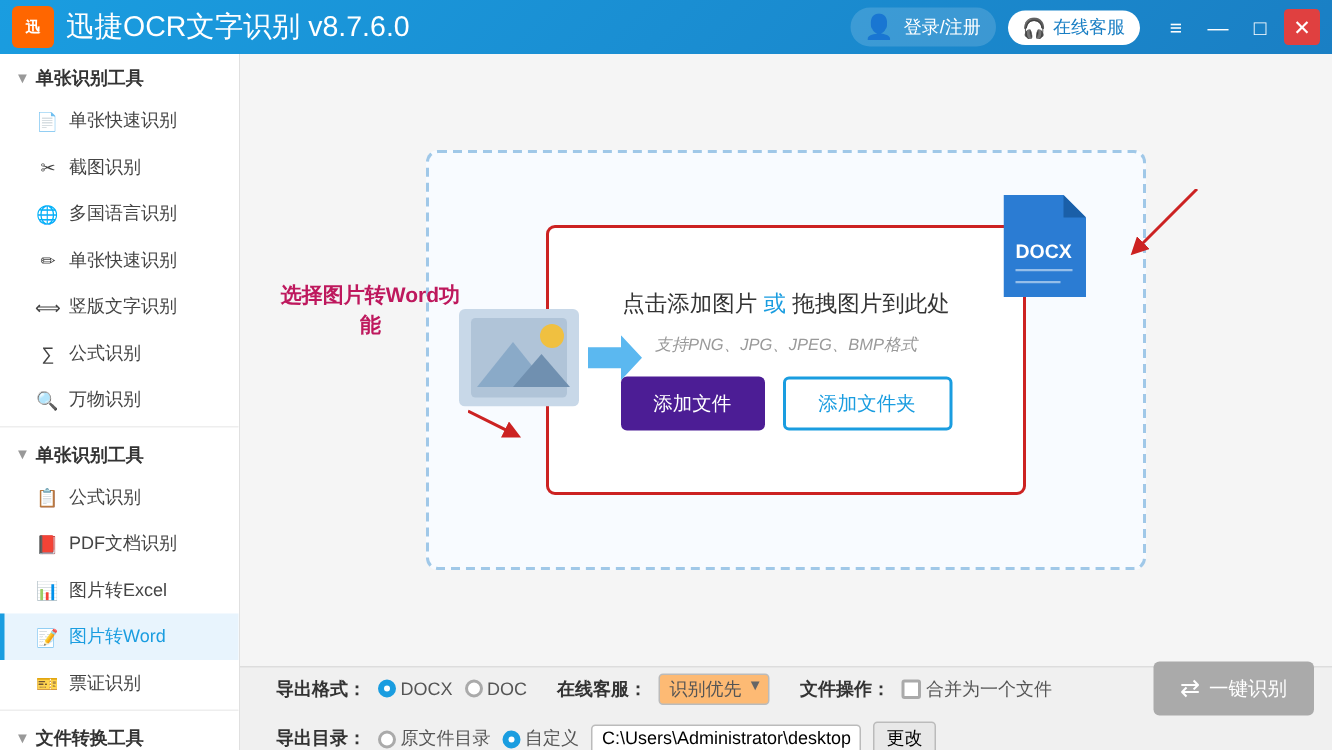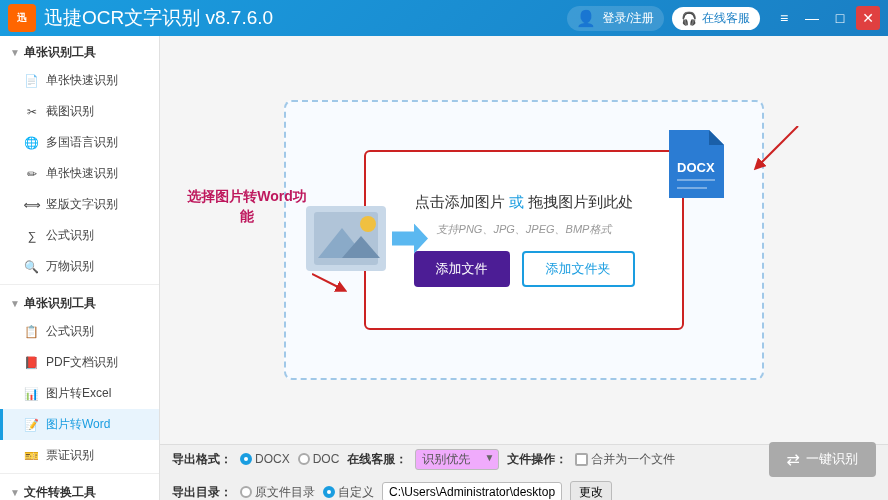--- a/index.html
+++ b/index.html
@@ -170,41 +170,41 @@
       justify-content: center;
       gap: 4px;
     }
     .bottom-row {
       display: flex;
       align-items: center;
       gap: 8px;
       font-size: 12px;
       color: #555;
     }
-    .label-bold { font-weight: bold; color: #333; }
+    .label-bold { font-weight: bold; color: #333; margin-left: 12px; }
     .radio-option { display: flex; align-items: center; gap: 3px; cursor: pointer; }
     .radio-dot-active {
       width: 12px; height: 12px; border-radius: 50%;
       border: 2px solid #1a9de0;
       background: #1a9de0;
       display: flex; align-items: center; justify-content: center;
     }
     .radio-dot-active::after {
       content: ''; width: 4px; height: 4px; background: white; border-radius: 50%;
     }
     .radio-dot {
       width: 12px; height: 12px; border-radius: 50%;
       border: 2px solid #aaa; background: white;
     }
     .select-box {
       border: 1px solid #bbb;
       border-radius: 3px;
-      padding: 1px 28px 1px 6px;
+      padding: 1px 18px 1px 6px;
       font-size: 12px;
-      background: #f0abfc;
+      background: #fdba74;
       position: relative;
       display: inline-block;
       cursor: pointer;
     }
     .path-input {
       border: 1px solid #bbb;
       border-radius: 3px;
       padding: 2px 6px;
       font-size: 12px;
       background: white;

